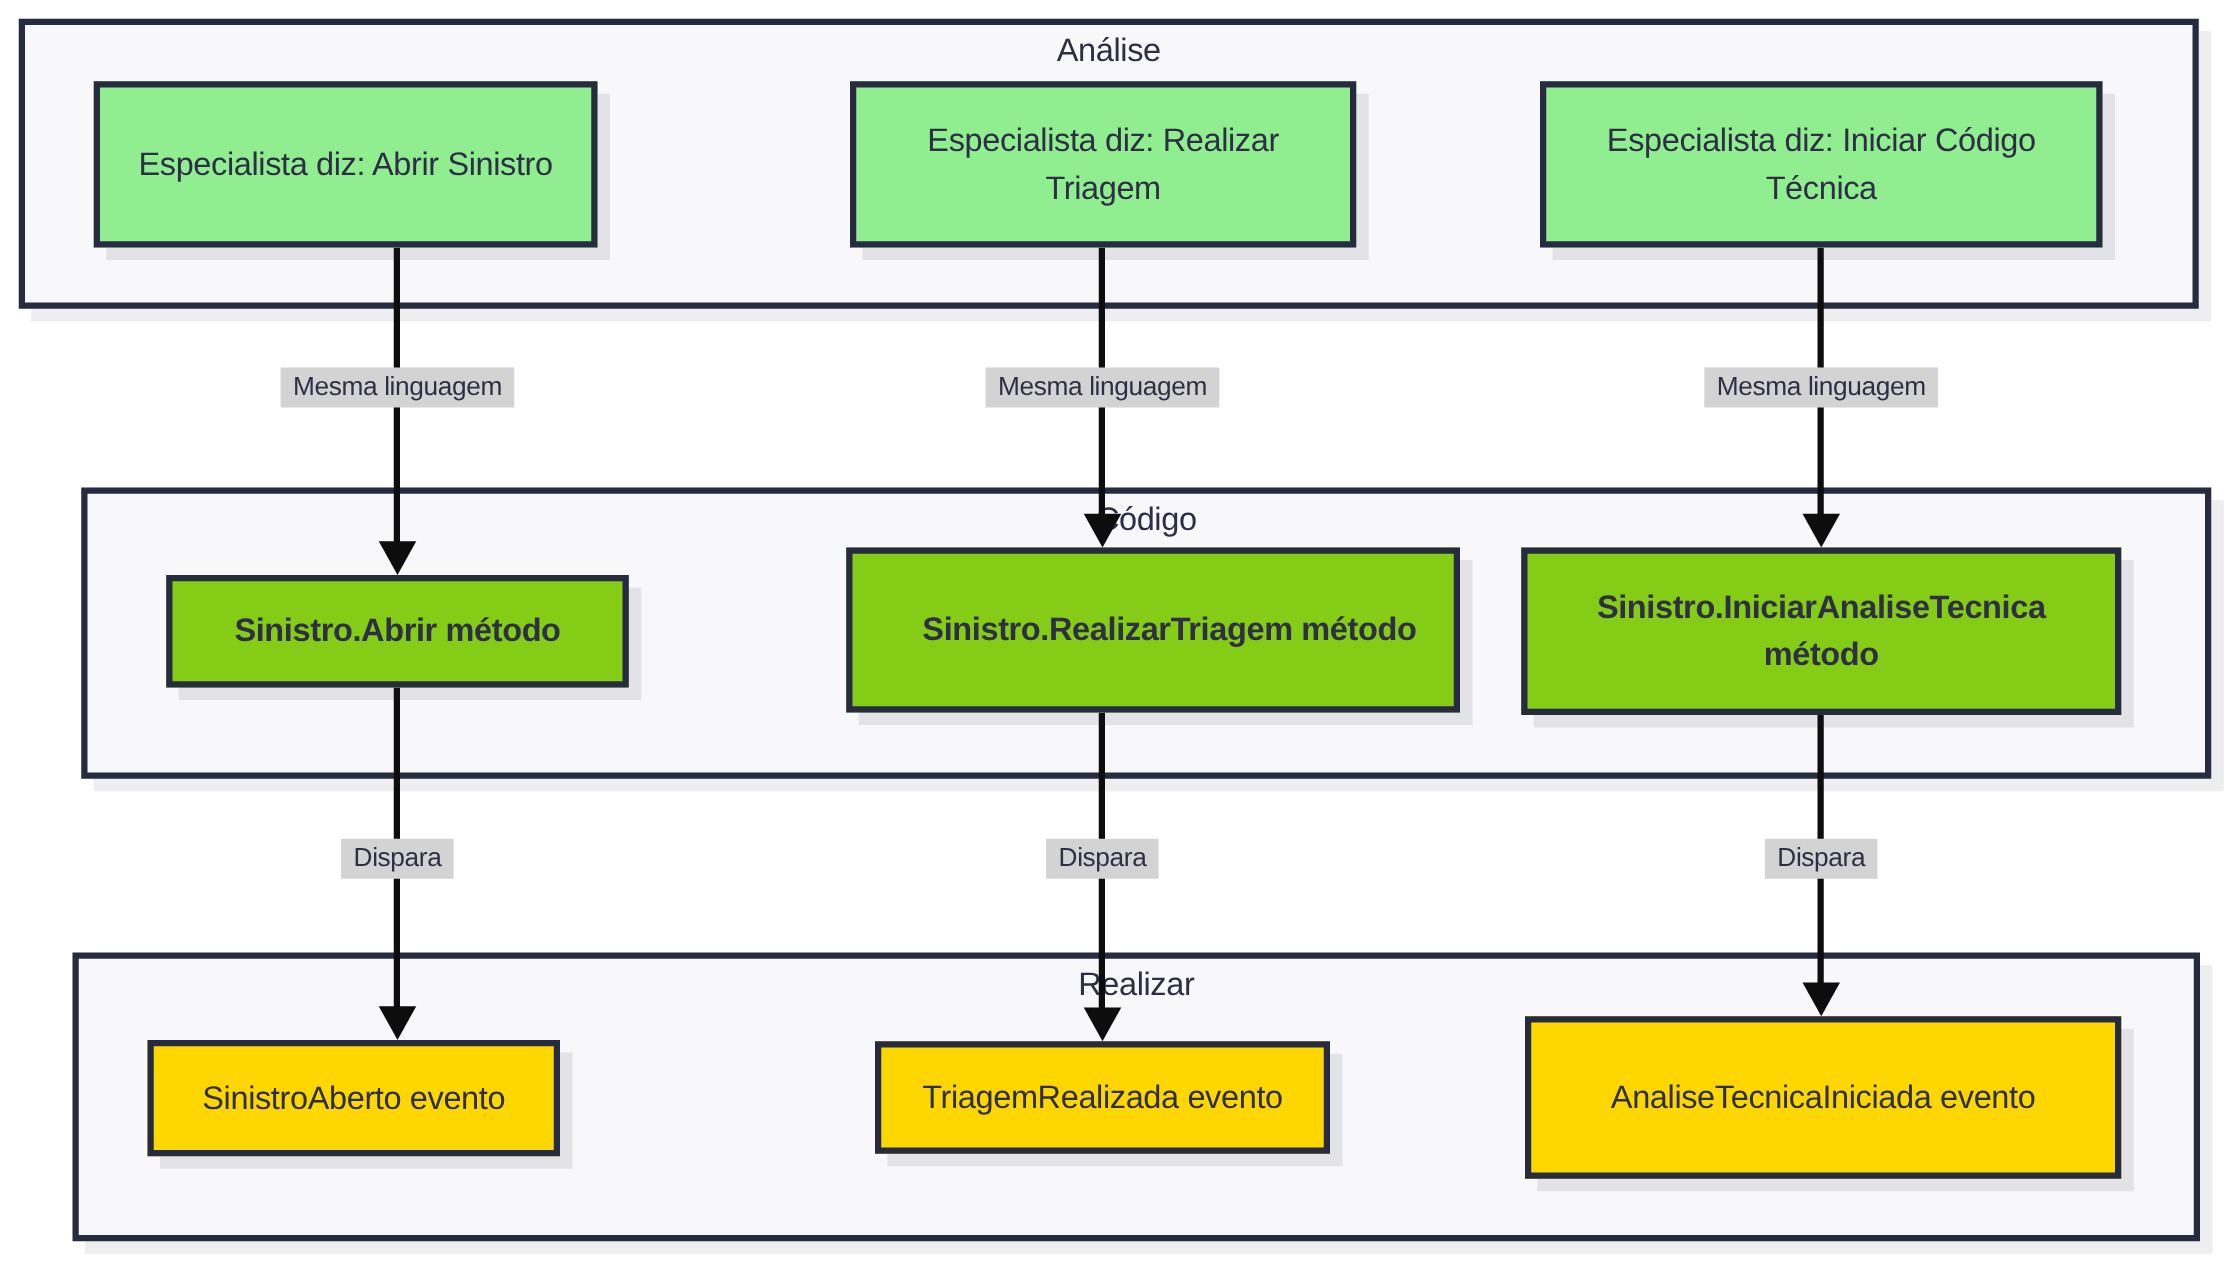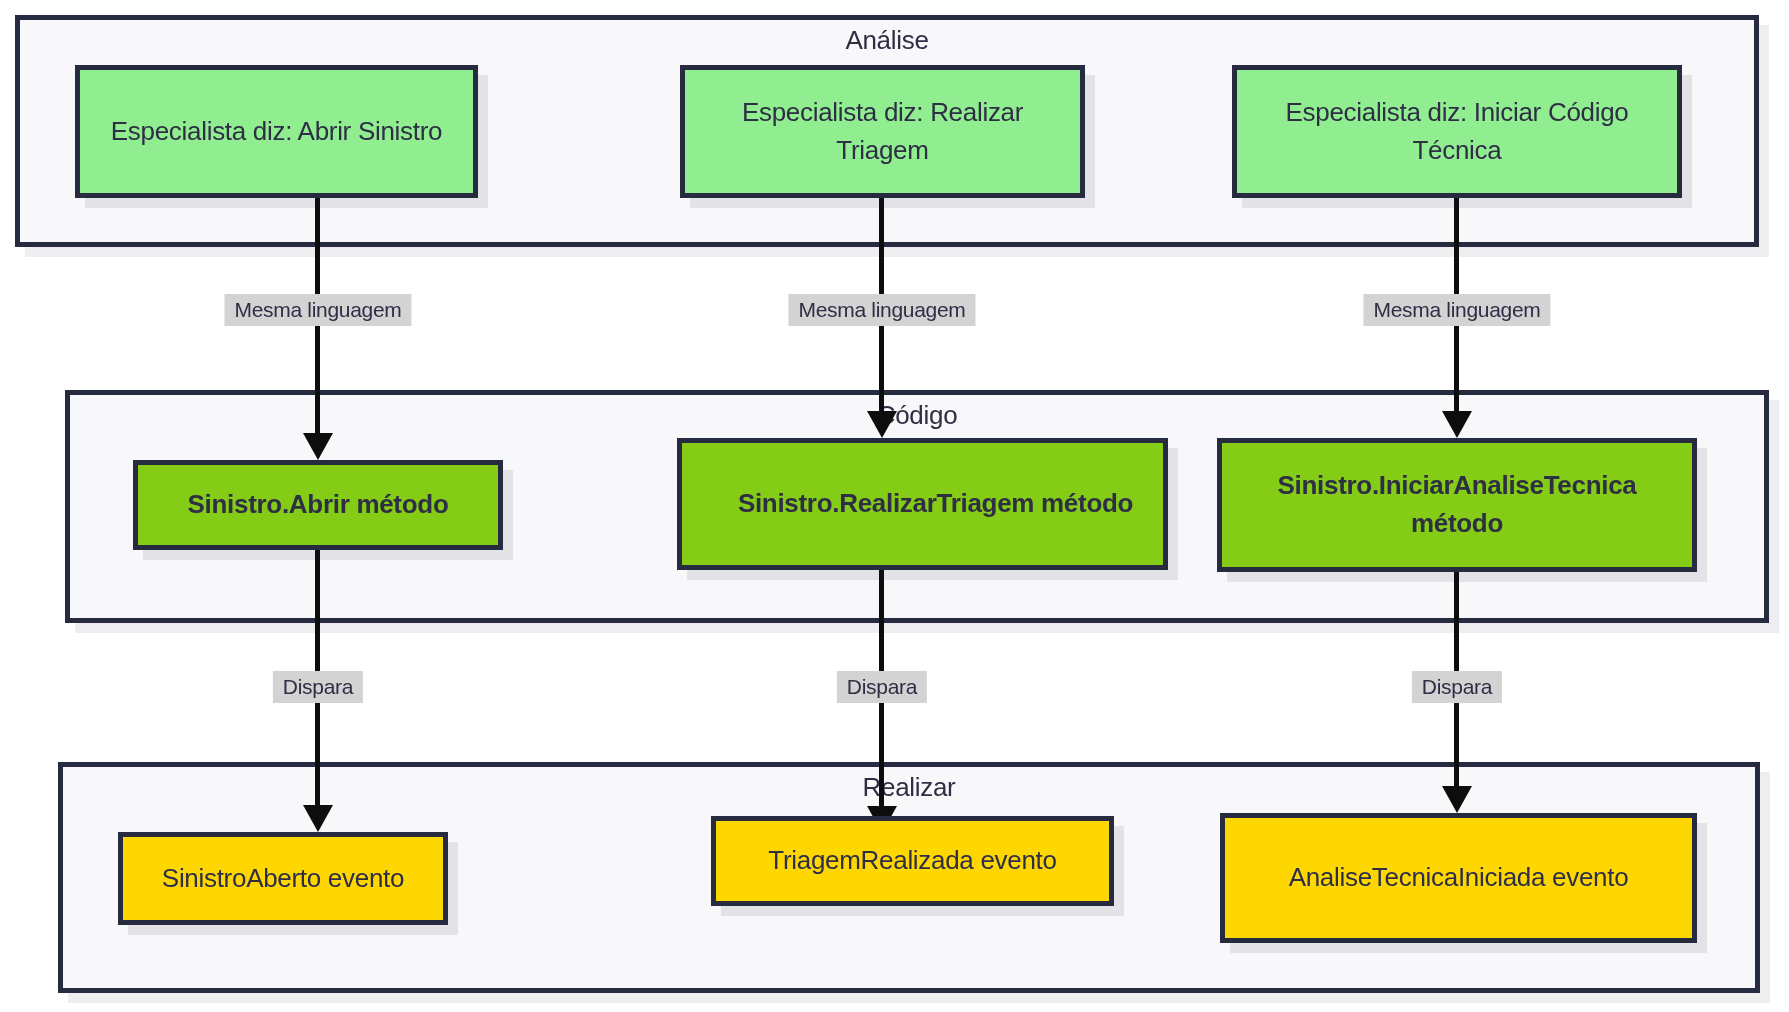--- a/index.html
+++ b/index.html
@@ -90,21 +90,21 @@
 
   <div class="node green" style="left:75px;top:65px;width:403px;height:133px;">Especialista diz: Abrir Sinistro</div>
   <div class="node green" style="left:680px;top:65px;width:405px;height:133px;">Especialista diz: Realizar Triagem</div>
   <div class="node green" style="left:1232px;top:65px;width:450px;height:133px;">Especialista diz: Iniciar Código Técnica</div>
 
   <div class="node blue" style="left:133px;top:460px;width:370px;height:90px;">Sinistro.Abrir método</div>
   <div class="node blue" style="left:677px;top:438px;width:491px;height:132px;padding-left:40px;">Sinistro.RealizarTriagem método</div>
   <div class="node blue" style="left:1217px;top:438px;width:480px;height:134px;">Sinistro.IniciarAnaliseTecnica método</div>
 
   <div class="node yellow" style="left:118px;top:832px;width:330px;height:93px;">SinistroAberto evento</div>
-  <div class="node yellow" style="left:700px;top:816px;width:403px;height:90px;margin-left:11px;">TriagemRealizada evento</div>
+  <div class="node yellow" style="left:700px;top:833px;width:364px;height:90px;">TriagemRealizada evento</div>
   <div class="node yellow" style="left:1220px;top:813px;width:477px;height:130px;">AnaliseTecnicaIniciada evento</div>
 
   <div class="edge-line" style="left:315px;top:198px;height:236px;"></div>
   <div class="arrowhead" style="left:303px;top:433px;"></div>
 
   <div class="edge-line" style="left:879px;top:198px;height:214px;"></div>
   <div class="arrowhead" style="left:867px;top:411px;"></div>
 
   <div class="edge-line" style="left:1454px;top:198px;height:214px;"></div>
   <div class="arrowhead" style="left:1442px;top:411px;"></div>

